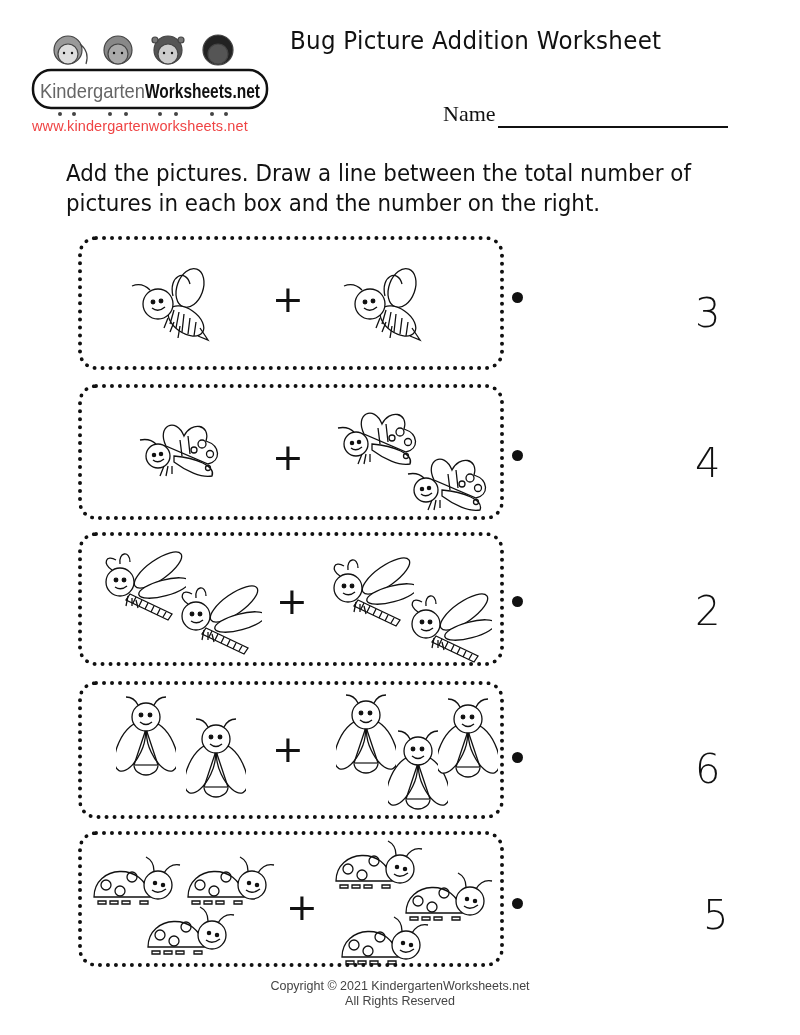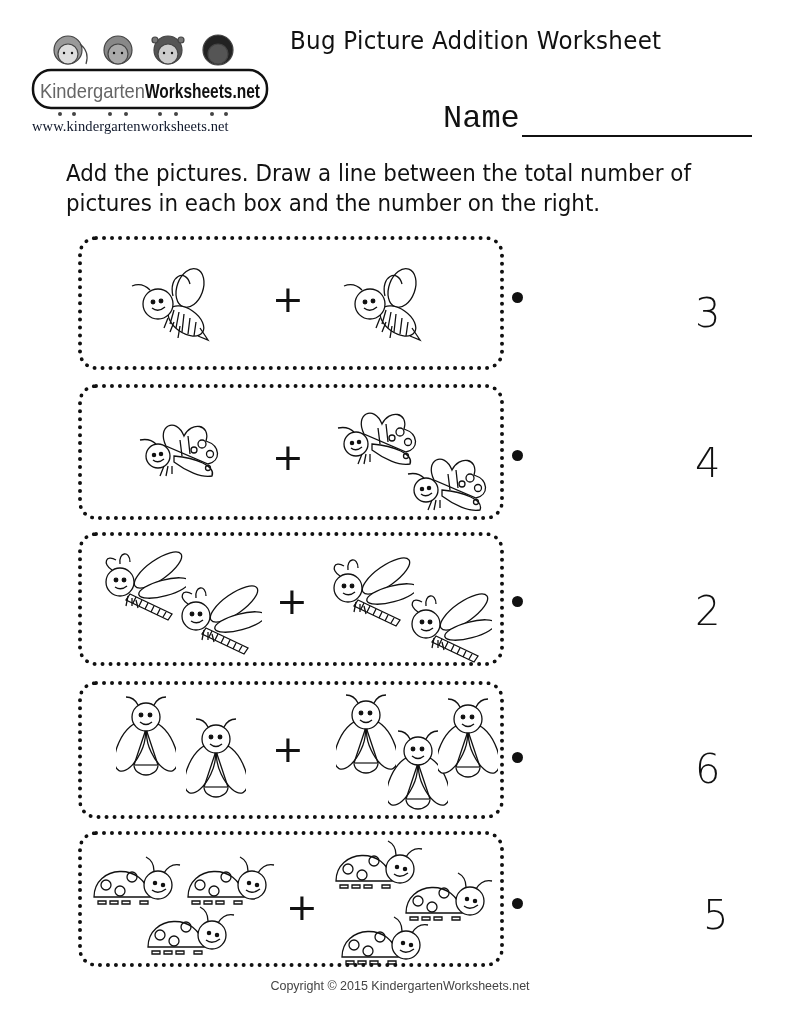--- a/index.html
+++ b/index.html
@@ -1,20 +1,20 @@
 <!DOCTYPE html>
 <html><head>
 <meta charset="utf-8">
 <style>
   html, body { margin:0; padding:0; background:#ffffff; }
   body { width:800px; height:1035px; position:relative; overflow:hidden; font-family:"DejaVu Sans", sans-serif; color:#111; }
   .logo { position:absolute; left:30px; top:28px; width:240px; height:94px; }
-  .logo-url { position:absolute; left:32px; top:118px; font-family:Liberation Serif, serif; font-size:14.5px; color:#0f172a; letter-spacing:0.1px; }
+  .logo-url { position:absolute; left:32px; top:118px; font-family:Liberation Sans, sans-serif; font-size:14.5px; color:#ef4444; letter-spacing:0.1px; }
   .title { position:absolute; left:290px; top:26px; font-family:"DejaVu Sans", sans-serif; font-size:25px; letter-spacing:0.3px; color:#111; transform:scaleX(0.92); transform-origin:left; }
-  .name-row { position:absolute; left:443px; top:100px; font-family:Liberation Mono, monospace; font-size:32px; display:flex; align-items:flex-end; }
+  .name-row { position:absolute; left:443px; top:100px; font-family:Liberation Serif, serif; font-size:22px; display:flex; align-items:center; }
   .name-line { display:inline-block; width:230px; border-bottom:2px solid #111; margin-left:2px; height:26px; }
   .instructions { position:absolute; left:66px; top:158px; width:690px; font-family:"DejaVu Sans", sans-serif; font-size:22.5px; line-height:30px; color:#111; transform:scaleX(0.95); transform-origin:left; }
   .box { position:absolute; left:78px; width:426px; border:4px dotted #111; border-radius:18px; box-sizing:border-box; }
   .plus { position:absolute; font-family:"DejaVu Sans", sans-serif; font-size:38px; font-weight:normal; line-height:1; color:#111; }
   .dot { position:absolute; width:11px; height:11px; border-radius:50%; background:#111; }
   .answer { position:absolute; font-family:"DejaVu Sans", sans-serif; font-size:40px; font-weight:300; color:#111; }
   .bug { position:absolute; }
   .footer { position:absolute; left:0; width:800px; top:979px; text-align:center; font-family:"Liberation Sans", sans-serif; font-size:12.5px; line-height:15px; color:#444; }
 </style>
 </head>
@@ -229,14 +229,15 @@
     </svg>
   <svg class="bug" style="left:258px;top:80px" width="92" height="56">
       <use href="#ladybug"></use>
     </svg>
 </div>
 <div class="plus" style="left:286px;top:888px;">+</div>
 <div class="dot" style="left:512px;top:898px;"></div>
 <div class="answer" style="left:703px;top:892px;">5</div>
 
 <div class="footer">
-  <div>Copyright © 2015 KindergartenWorksheets.net</div>
+  <div>Copyright © 2021 KindergartenWorksheets.net</div>
+  <div>All Rights Reserved</div>
 </div>
 
 </body></html>

